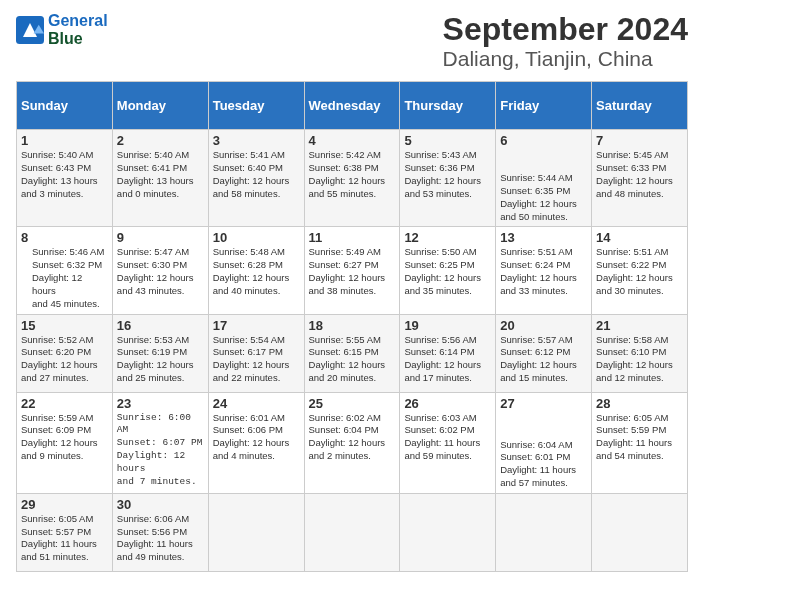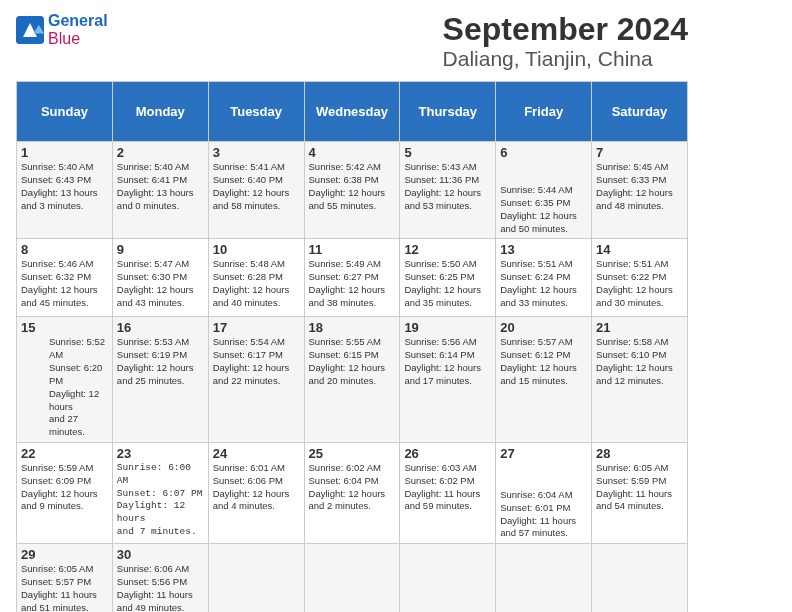--- a/index.html
+++ b/index.html
@@ -45,22 +45,22 @@
     table {
       width: 100%;
       border-collapse: collapse;
       table-layout: fixed;
     }
     thead th {
       background-color: #2a72bf;
       color: #fff;
       font-size: 13px;
       font-weight: bold;
-      padding: 22px 4px;
-      text-align: center;
+      padding: 16px 4px;
+      text-align: left;
       border: 1px solid #ccc;
     }
     tbody td {
       border: 1px solid #ccc;
       vertical-align: top;
       padding: 3px 4px;
       font-size: 10px;
       color: #333;
       height: 78px;
     }
@@ -91,21 +91,21 @@
 <div class="container">
   <div class="header">
     <div class="logo">
       <svg class="logo-icon" viewBox="0 0 32 32">
         <rect x="0" y="0" width="32" height="32" rx="4" fill="#1a6abf"></rect>
         <polygon points="8,24 16,8 24,24" fill="white"></polygon>
         <polygon points="20,20 26,10 32,20" fill="#7ab8f5"></polygon>
       </svg>
       <div>
         <div style="font-size:16px;font-weight:bold;color:#1a6abf;line-height:1.1;">General</div>
-        <div style="font-size:16px;font-weight:normal;color:#be185d;line-height:1.1;">Blue</div>
+        <div style="font-size:16px;font-weight:bold;color:#14532d;line-height:1.1;">Blue</div>
       </div>
     </div>
     <div class="title-block">
       <div class="month-year">September 2024</div>
       <div class="location">Daliang, Tianjin, China</div>
     </div>
   </div>
 
   <table>
     <thead>
@@ -145,21 +145,21 @@
           <td>
             <span class="day-num">4</span>
             <div class="day-info" style="white-space: pre-line;">Sunrise: 5:42 AM
 Sunset: 6:38 PM
 Daylight: 12 hours
 and 55 minutes.</div>
           </td>
           <td>
             <span class="day-num">5</span>
             <div class="day-info" style="white-space: pre-line;">Sunrise: 5:43 AM
-Sunset: 11:36 PM
+Sunset: 6:36 PM
 Daylight: 12 hours
 and 53 minutes.</div>
           </td>
           <td>
             <span class="day-num">6</span>
             <div class="day-info" style="white-space: pre-line; margin-top: 24px;">Sunrise: 5:44 AM
 Sunset: 6:35 PM
 Daylight: 12 hours
 and 50 minutes.</div>
           </td>
@@ -167,21 +167,21 @@
             <span class="day-num">7</span>
             <div class="day-info" style="white-space: pre-line;">Sunrise: 5:45 AM
 Sunset: 6:33 PM
 Daylight: 12 hours
 and 48 minutes.</div>
           </td>
         </tr>
         <tr>
           <td>
             <span class="day-num">8</span>
-            <div class="day-info" style="white-space: pre-line;">Sunrise: 5:46 AM
+            <div class="day-info" style="white-space: pre-line; margin-left: 11px;">Sunrise: 5:46 AM
 Sunset: 6:32 PM
 Daylight: 12 hours
 and 45 minutes.</div>
           </td>
           <td>
             <span class="day-num">9</span>
             <div class="day-info" style="white-space: pre-line;">Sunrise: 5:47 AM
 Sunset: 6:30 PM
 Daylight: 12 hours
 and 43 minutes.</div>
@@ -218,21 +218,21 @@
             <span class="day-num">14</span>
             <div class="day-info" style="white-space: pre-line;">Sunrise: 5:51 AM
 Sunset: 6:22 PM
 Daylight: 12 hours
 and 30 minutes.</div>
           </td>
         </tr>
         <tr>
           <td>
             <span class="day-num">15</span>
-            <div class="day-info" style="white-space: pre-line; margin-left: 28px;">Sunrise: 5:52 AM
+            <div class="day-info" style="white-space: pre-line;">Sunrise: 5:52 AM
 Sunset: 6:20 PM
 Daylight: 12 hours
 and 27 minutes.</div>
           </td>
           <td>
             <span class="day-num">16</span>
             <div class="day-info" style="white-space: pre-line;">Sunrise: 5:53 AM
 Sunset: 6:19 PM
 Daylight: 12 hours
 and 25 minutes.</div>

